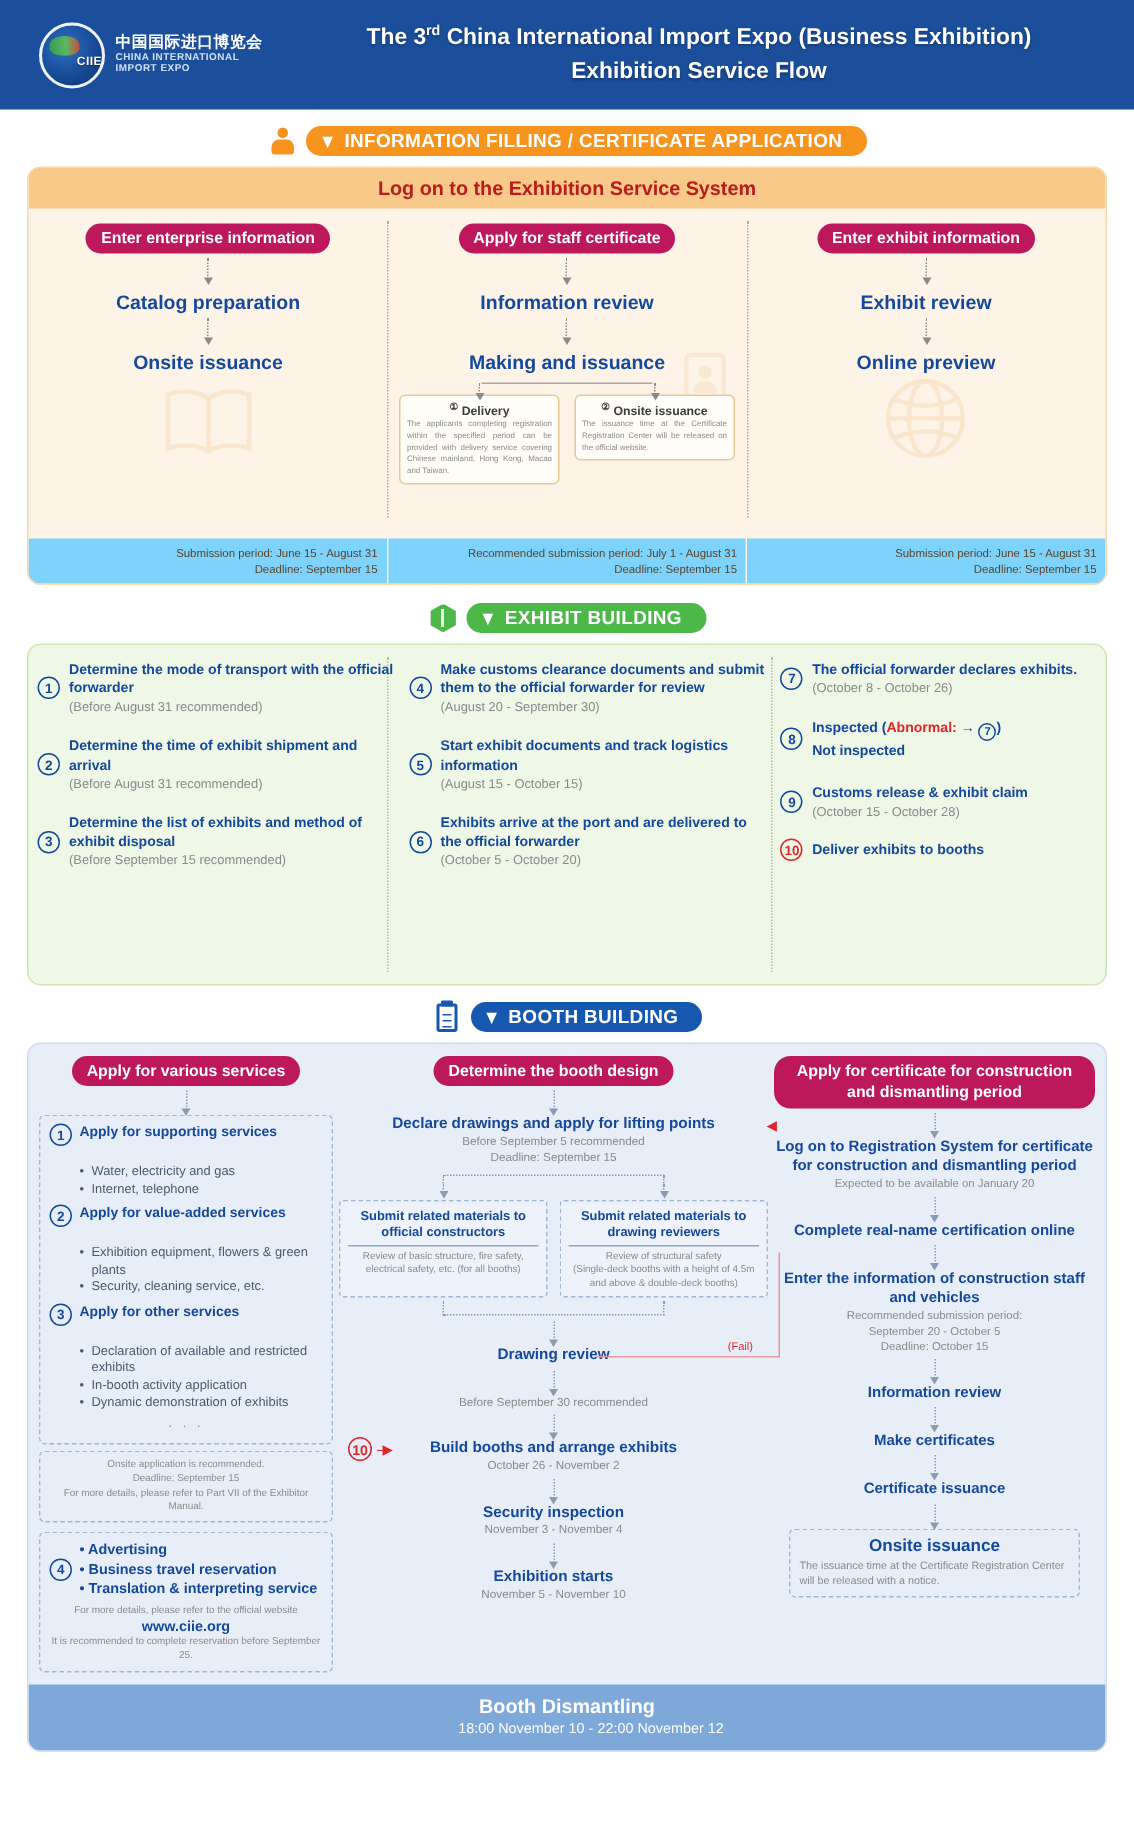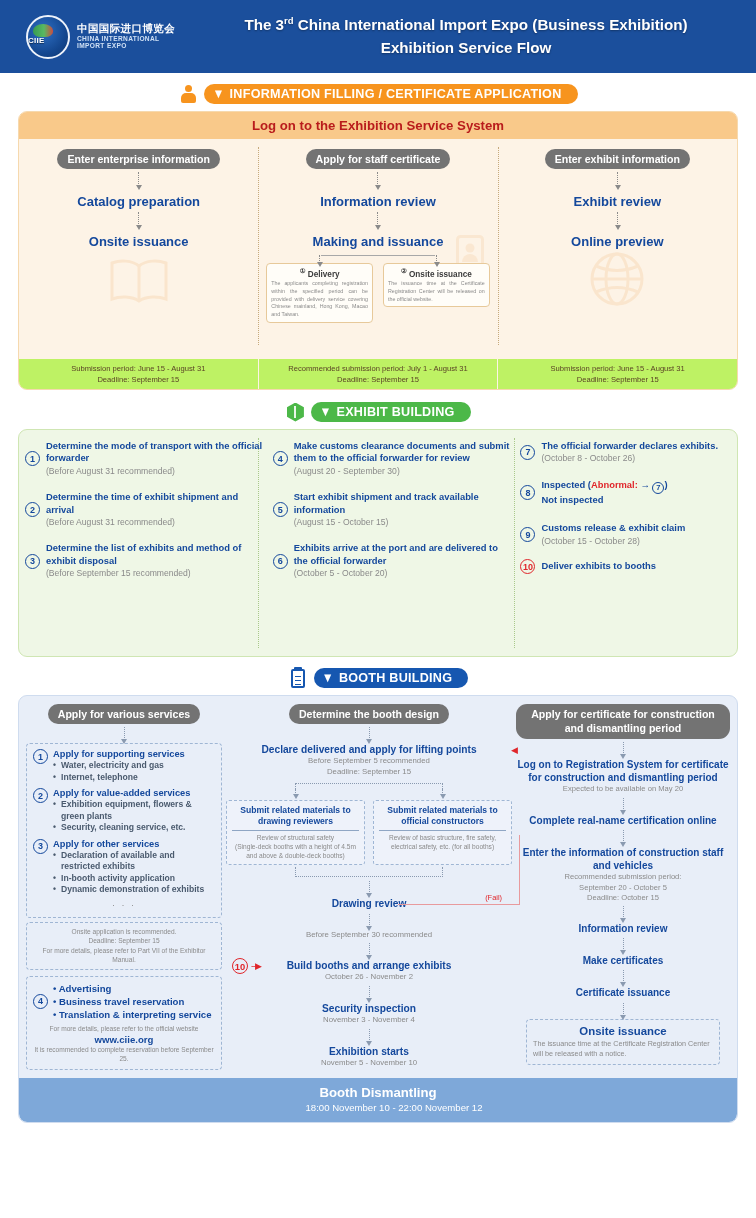--- a/index.html
+++ b/index.html
@@ -14,21 +14,21 @@
   .header {
     height: 73px; background: #1b4f9c;
     display: flex; align-items: center; padding: 0 12px;
     position: relative;
   }
   .logo-wrap { display: flex; align-items: center; gap: 7px; margin-left: 14px; }
   .logo-circle {
     width: 44px; height: 44px; border-radius: 50%;
     background: radial-gradient(circle at 38% 35%, #2e6fc4 0%, #14478f 62%, #0d3570 100%);
     border: 2px solid #eef3fb; position: relative; overflow: hidden;
-    display: flex; align-items: center; justify-content: flex-start;
+    display: flex; align-items: center; justify-content: flex-end;
   }
   .logo-circle::before {
     content: ""; position: absolute; left: 5px; top: 7px;
     width: 20px; height: 13px; border-radius: 50% 50% 40% 40%;
     background: linear-gradient(90deg, #3aa04a 0%, #5cc05a 55%, #d94a3a 100%);
     opacity: .92;
   }
   .logo-circle span {
     position: relative; z-index: 2; color: #fff;
     font-size: 8px; font-weight: bold; letter-spacing: .3px;
@@ -78,38 +78,38 @@
     text-align: center; font-weight: bold; color: #b91c1c;
     font-size: 13.2px; padding: 6px 12px;
   }
   .band-orange { background: #f9c98a; }
 
   .cols { display: flex; position: relative; }
   .col { flex: 1; position: relative; padding: 6px 6px 0; }
   .vsep { position: absolute; top: 8px; bottom: 8px; width: 0; border-left: 1.3px dotted #c6a97c; }
 
   .gray-pill {
-    background: #737373; color: #fff; font-weight: bold; font-size: 10.6px;
+    background: #be185d; color: #fff; font-weight: bold; font-size: 10.6px;
     border-radius: 11px; padding: 4px 10px; text-align: center;
     display: inline-block; white-space: nowrap;
   }
   .center { text-align: center; }
   .arrow-down {
     width: 1px; height: 14px; margin: 3px auto 0; border-left: 1.2px dotted #8a8a8a; position: relative;
   }
   .arrow-down::after {
     content: ""; position: absolute; left: -3.2px; bottom: -4px;
     border-left: 3.8px solid transparent; border-right: 3.8px solid transparent;
     border-top: 5px solid #8a8a8a;
   }
   .step-blue { color: #14489c; font-weight: bold; font-size: 13px; }
 
   .footband {
-    background: #bef264; color: #5a4326; font-size: 7.6px; text-align: center;
-    padding: 4px 20px; line-height: 1.45; flex: 1;
+    background: #7dd3fc; color: #5a4326; font-size: 7.6px; text-align: right;
+    padding: 4px 6px; line-height: 1.45; flex: 1;
   }
   .footrow { display: flex; gap: 1px; margin-top: 6px; }
 
   .mini-box {
     border: 1px solid #e7c99a; background: #fffdf8; border-radius: 4px;
     padding: 3px 4px; flex: 1;
   }
   .mini-title { text-align: center; font-weight: bold; font-size: 8.2px; color: #3b3b3b; }
   .mini-title .num { font-size: 6.5px; vertical-align: super; }
   .mini-body { font-size: 5.3px; color: #8a8a8a; line-height: 1.45; text-align: justify; margin-top: 1.5px; }
@@ -145,21 +145,21 @@
   .bcols { display: flex; padding: 8px 7px 0; gap: 4px; }
   .bcol { position: relative; }
   .bcol.c1 { width: 196px; }
   .bcol.c2 { flex: 1; }
   .bcol.c3 { width: 214px; }
 
   .dash-box { border: 1px dashed #9fb6d4; border-radius: 4px; padding: 5px 6px; }
   .dash-box.tight { padding: 4px 5px; }
   .svc-item { display: flex; gap: 5px; margin-bottom: 5px; }
   .svc-head { color: #14489c; font-weight: bold; font-size: 9.3px; }
-  .svc-ul { list-style: none; margin-top: 1px; font-weight: bold; }
+  .svc-ul { list-style: none; margin-top: 16px; }
   .svc-ul li { font-size: 8.6px; color: #4a5a6e; line-height: 1.34; position: relative; padding-left: 8px; }
   .svc-ul li::before { content: "•"; position: absolute; left: 0; color: #4a5a6e; }
   .note { font-size: 6.6px; color: #8a8a8a; text-align: center; line-height: 1.45; }
   .adv-line { color: #14489c; font-weight: bold; font-size: 9.6px; line-height: 1.36; }
   .weburl { color: #14489c; font-weight: bold; font-size: 9.6px; text-align: center; }
 
   .mid-step { text-align: center; }
   .mid-title { color: #14489c; font-weight: bold; font-size: 10.2px; line-height: 1.3; }
   .mid-sub { color: #8a8a8a; font-size: 7.8px; line-height: 1.35; }
   .arrow-v { width: 1px; height: 13px; margin: 3px auto; border-left: 1.2px dotted #8a9ab0; position: relative; }
@@ -355,21 +355,21 @@
       <div class="titem">
         <div class="tnum">4</div>
         <div class="ttext">
           <span>Make customs clearance documents and submit them to the official forwarder for review</span><br>
           <span class="dt">(August 20 - September 30)</span>
         </div>
       </div>
       <div class="titem">
         <div class="tnum">5</div>
         <div class="ttext">
-          <span>Start exhibit shipment and track available information</span><br>
+          <span>Start exhibit documents and track logistics information</span><br>
           <span class="dt">(August 15 - October 15)</span>
         </div>
       </div>
       <div class="titem">
         <div class="tnum">6</div>
         <div class="ttext">
           <span>Exhibits arrive at the port and are delivered to the official forwarder</span><br>
           <span class="dt">(October 5 - October 20)</span>
         </div>
       </div>
@@ -479,21 +479,21 @@
         <div class="weburl">www.ciie.org</div>
         <div class="note">It is recommended to complete reservation before September 25.</div>
       </div>
     </div>
 
     <div class="bcol c2">
       <div class="center"><span class="gray-pill">Determine the booth design</span></div>
       <div class="arrow-v"></div>
 
       <div class="mid-step" style="position:relative;">
-        <div class="mid-title">Declare delivered and apply for lifting points</div>
+        <div class="mid-title">Declare drawings and apply for lifting points</div>
         <div class="mid-sub" style="white-space:pre-line;">Before September 5 recommended
 Deadline: September 15</div>
         <div style="position:absolute;right:-6px;top:2px;color:#e0262b;font-size:9px;">◀</div>
       </div>
 
       <div style="position:relative;height:12px;">
         <div style="position:absolute;left:24%;right:24%;top:6px;border-top:1px dotted #8a9ab0;"></div>
         <div style="position:absolute;left:24%;top:6px;height:6px;border-left:1px dotted #8a9ab0;"></div>
         <div style="position:absolute;right:24%;top:6px;height:6px;border-left:1px dotted #8a9ab0;"></div>
       </div>
@@ -501,27 +501,27 @@
         <div style="flex:1;">
             <div class="arrow-v" style="height:6px;margin-top:0;"></div>
           </div>
         <div style="flex:1;">
             <div class="arrow-v" style="height:6px;margin-top:0;"></div>
           </div>
       </div>
 
       <div class="two-box" style="margin-top:2px;">
         <div class="sb">
+          <div class="sb-t">Submit related materials to official constructors</div>
+          <div class="sb-b">Review of basic structure, fire safety, electrical safety, etc. (for all booths)</div>
+        </div>
+        <div class="sb">
           <div class="sb-t">Submit related materials to drawing reviewers</div>
           <div class="sb-b" style="white-space:pre-line;">Review of structural safety
 (Single-deck booths with a height of 4.5m and above &amp; double-deck booths)</div>
-        </div>
-        <div class="sb">
-          <div class="sb-t">Submit related materials to official constructors</div>
-          <div class="sb-b">Review of basic structure, fire safety, electrical safety, etc. (for all booths)</div>
         </div>
       </div>
 
       <div style="position:relative;height:14px;margin-top:2px;">
         <div style="position:absolute;left:24%;right:24%;bottom:4px;border-top:1px dotted #8a9ab0;"></div>
         <div style="position:absolute;left:24%;top:0;bottom:4px;border-left:1px dotted #8a9ab0;"></div>
         <div style="position:absolute;right:24%;top:0;bottom:4px;border-left:1px dotted #8a9ab0;"></div>
       </div>
       <div class="arrow-v" style="margin-top:0;"></div>
 
@@ -561,21 +561,21 @@
     </div>
 
     <div class="bcol c3">
       <div class="center">
         <span class="gray-pill" style="white-space:normal;line-height:1.28;display:inline-block;">Apply for certificate for construction and dismantling period</span>
       </div>
       <div class="arrow-v"></div>
 
       <div class="r-step">
         <div class="r-title">Log on to Registration System for certificate for construction and dismantling period</div>
-        <div class="r-sub">Expected to be available on May 20</div>
+        <div class="r-sub">Expected to be available on January 20</div>
       </div>
       <div class="arrow-v"></div>
       <div class="r-step">
         <div class="r-title">Complete real-name certification online</div>
       </div>
       <div class="arrow-v"></div>
       <div class="r-step">
         <div class="r-title">Enter the information of construction staff and vehicles</div>
         <div class="r-sub" style="white-space:pre-line;">Recommended submission period:
 September 20 - October 5

